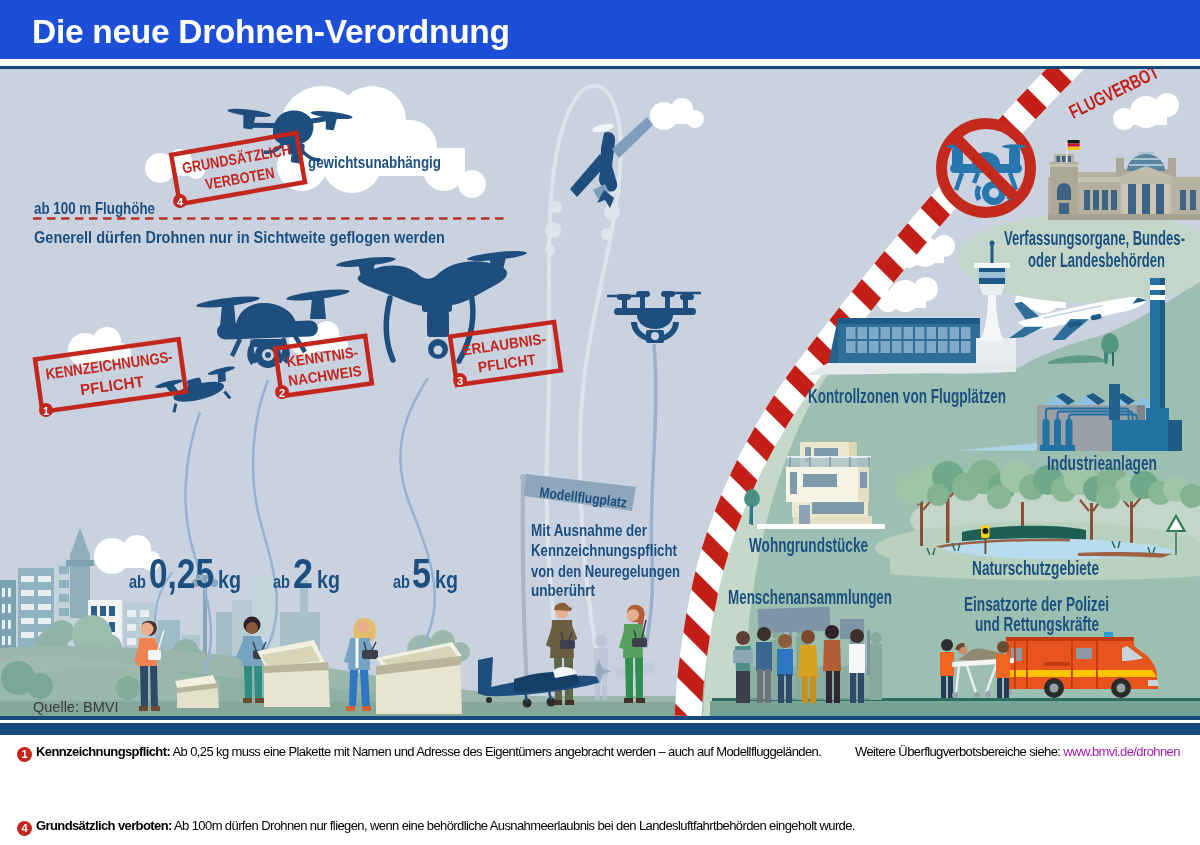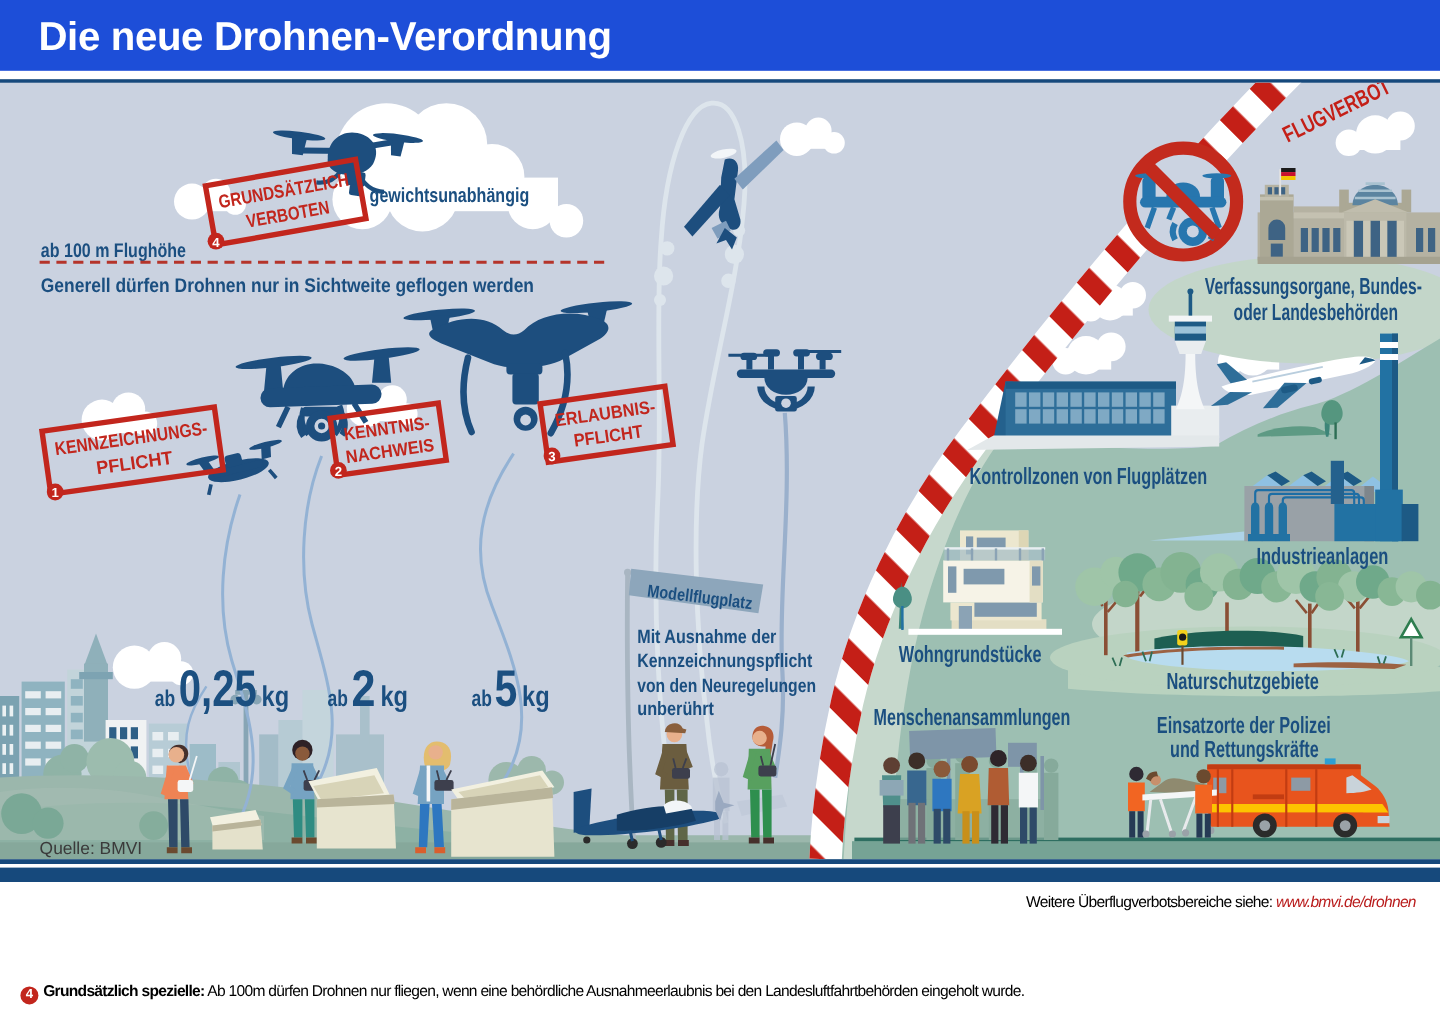--- a/index.html
+++ b/index.html
@@ -8,21 +8,21 @@
 #header span{position:absolute;left:32px;top:13px;font-size:33.5px;font-weight:bold;color:#ffffff;letter-spacing:-0.3px;}
 #line1{position:absolute;top:66px;left:0;width:1200px;height:3px;background:#16497c;}
 #scene{position:absolute;top:69px;left:0;}
 #line2{position:absolute;top:716px;left:0;width:1200px;height:4px;background:#16497c;}
 #bar2{position:absolute;top:723px;left:0;width:1200px;height:12px;background:#16497c;}
 #footer{position:absolute;top:735px;left:0;width:1200px;height:110px;background:#ffffff;font-size:13px;color:#000;letter-spacing:-0.6px;}
 .leg{position:absolute;left:17px;white-space:nowrap;}
 .leg b{font-weight:bold;}
 .num{display:inline-block;width:15px;height:15px;border-radius:50%;background:#c2261d;color:#fff;font-size:11px;font-weight:bold;text-align:center;line-height:15px;vertical-align:-2px;margin-right:4px;letter-spacing:0;}
 #weblink{position:absolute;left:855px;top:9px;font-size:13px;white-space:nowrap;}
-#weblink .lnk{color:#b91c1c;font-style:italic;}
+#weblink .lnk{color:#a21caf;}
 </style>
 </head>
 <body>
 <div id="header">
     <span>Die neue Drohnen-Verordnung</span>
   </div>
 <div id="line1"></div>
 <svg id="scene" width="1200" height="647" viewBox="0 0 1200 647">
 <defs>
 <pattern id="rstripe" width="36" height="36" patternUnits="userSpaceOnUse" patternTransform="rotate(-45)">
@@ -788,15 +788,16 @@
 </g>
 <rect x="946" y="162.5" width="80" height="11" rx="1" fill="#c32a1d" transform="rotate(45 986 168)"></rect>
 </g>
 
 <text x="33" y="712" font-size="14.5" fill="#3a3a3a">Quelle: BMVI</text>
 </g>
 </svg>
 <div id="line2"></div>
 <div id="bar2"></div>
 <div id="footer">
-  <div class="leg" style="top:83px;"><span class="num">4</span><b>Grundsätzlich spezielle:</b> Ab 100m dürfen Drohnen nur fliegen, wenn eine behördliche Ausnahmeerlaubnis bei den Landesluftfahrtbehörden eingeholt wurde.</div>
+  <div class="leg" style="top:9px;"><span class="num">1</span><b>Kennzeichnungspflicht:</b> Ab 0,25 kg muss eine Plakette mit Namen und Adresse des Eigentümers angebracht werden – auch auf Modellfluggeländen.</div>
+  <div class="leg" style="top:83px;"><span class="num">4</span><b>Grundsätzlich verboten:</b> Ab 100m dürfen Drohnen nur fliegen, wenn eine behördliche Ausnahmeerlaubnis bei den Landesluftfahrtbehörden eingeholt wurde.</div>
   <div id="weblink">Weitere Überflugverbotsbereiche siehe: <span class="lnk">www.bmvi.de/drohnen</span></div>
 </div>
 
 </body></html>

